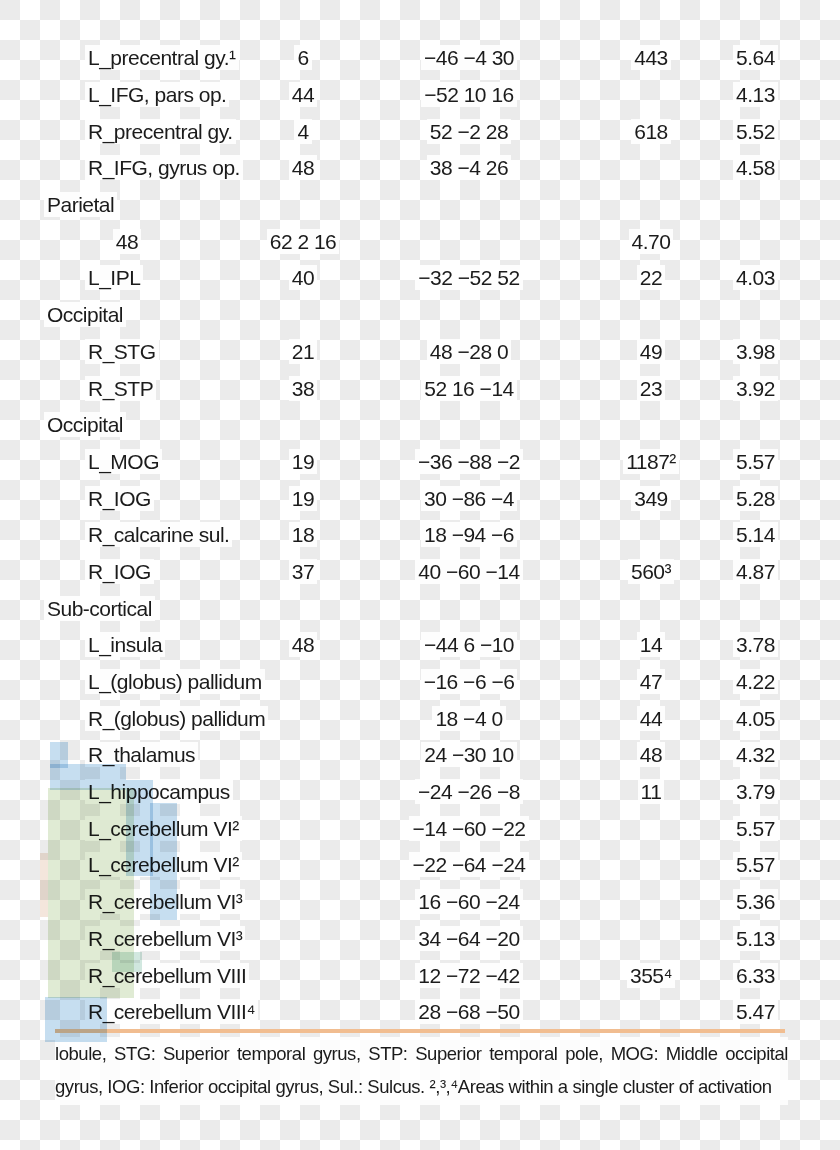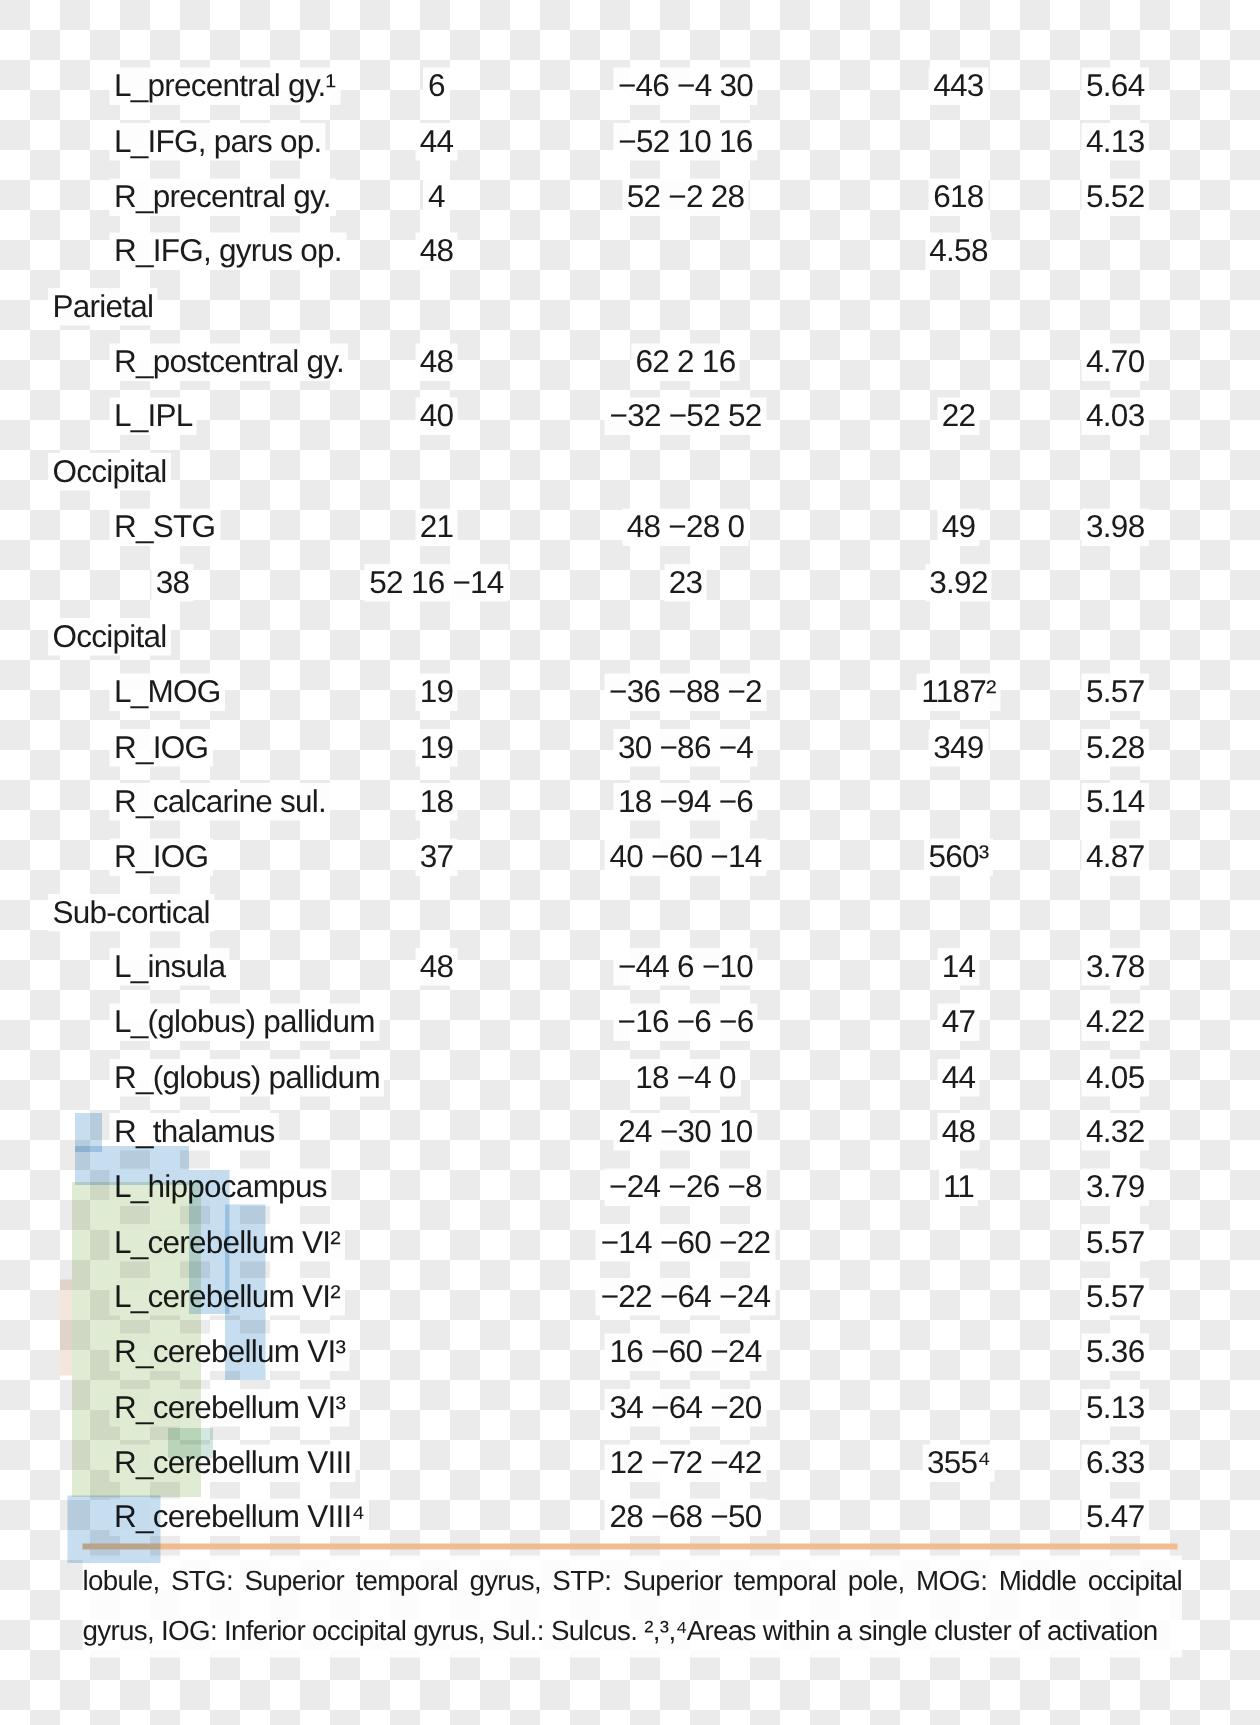--- a/index.html
+++ b/index.html
@@ -7,21 +7,21 @@
     position:relative; width:840px; height:1150px; overflow:hidden;
     background-color:#ffffff;
     background-image: conic-gradient(#ffffff 0 25%, #ebebeb 0 50%, #ffffff 0 75%, #ebebeb 0);
     background-size:40px 40px;
     font-family:"Liberation Sans", "DejaVu Sans", sans-serif;
     color:#1b1b1b;
   }
   .table-body { position:absolute; left:0; top:40px; width:840px; z-index:2; }
   .row {
     display:grid; grid-template-columns:230px 122px 210px 154px 55px;
-    height:36.7px; align-items:center;
+    height:36.7px; align-items:center;margin-left:12px;
   }
   .cell { text-align:center; font-size:21px; letter-spacing:-0.5px; white-space:nowrap; }
   .cell.name { text-align:left; padding-left:73px; }
   .row.section .cell.name { padding-left:32px; }
   .halo { background:rgba(255,255,255,0.88); padding:1px 3px; }
   .rule { position:absolute; height:4px; z-index:2; }
   .footnote {
     position:absolute; left:55px; top:1037px; width:733px; z-index:2;
     font-size:18.5px; line-height:33.4px; letter-spacing:-0.45px;
     background:rgba(255,255,255,0.85); padding-bottom:1px;
@@ -52,32 +52,32 @@
       <div class="row data">
         <div class="cell name"><span class="halo">R_precentral gy.</span></div>
         <div class="cell ba"><span class="halo">4</span></div>
         <div class="cell coords"><span class="halo">52 −2 28</span></div>
         <div class="cell cluster"><span class="halo">618</span></div>
         <div class="cell stat"><span class="halo">5.52</span></div>
       </div>
       <div class="row data">
         <div class="cell name"><span class="halo">R_IFG, gyrus op.</span></div>
         <div class="cell ba"><span class="halo">48</span></div>
+        <div class="cell coords"><span class="halo">38 −4 26</span></div>
         <div class="cell cluster"></div>
         <div class="cell stat"><span class="halo">4.58</span></div>
       </div>
       <div class="row section">
         <div class="cell name"><span class="halo">Parietal</span></div>
         <div class="cell ba"></div>
         <div class="cell coords"></div>
         <div class="cell cluster"></div>
         <div class="cell stat"></div>
       </div>
       <div class="row data">
-        <div class="cell name"><span class="halo">R_postcentral gy.</span></div>
         <div class="cell ba"><span class="halo">48</span></div>
         <div class="cell coords"><span class="halo">62 2 16</span></div>
         <div class="cell cluster"></div>
         <div class="cell stat"><span class="halo">4.70</span></div>
       </div>
       <div class="row data">
         <div class="cell name"><span class="halo">L_IPL</span></div>
         <div class="cell ba"><span class="halo">40</span></div>
         <div class="cell coords"><span class="halo">−32 −52 52</span></div>
         <div class="cell cluster"><span class="halo">22</span></div>
@@ -91,20 +91,21 @@
         <div class="cell stat"></div>
       </div>
       <div class="row data">
         <div class="cell name"><span class="halo">R_STG</span></div>
         <div class="cell ba"><span class="halo">21</span></div>
         <div class="cell coords"><span class="halo">48 −28 0</span></div>
         <div class="cell cluster"><span class="halo">49</span></div>
         <div class="cell stat"><span class="halo">3.98</span></div>
       </div>
       <div class="row data">
+        <div class="cell name"><span class="halo">R_STP</span></div>
         <div class="cell ba"><span class="halo">38</span></div>
         <div class="cell coords"><span class="halo">52 16 −14</span></div>
         <div class="cell cluster"><span class="halo">23</span></div>
         <div class="cell stat"><span class="halo">3.92</span></div>
       </div>
       <div class="row section">
         <div class="cell name"><span class="halo">Occipital</span></div>
         <div class="cell ba"></div>
         <div class="cell coords"></div>
         <div class="cell cluster"></div>

